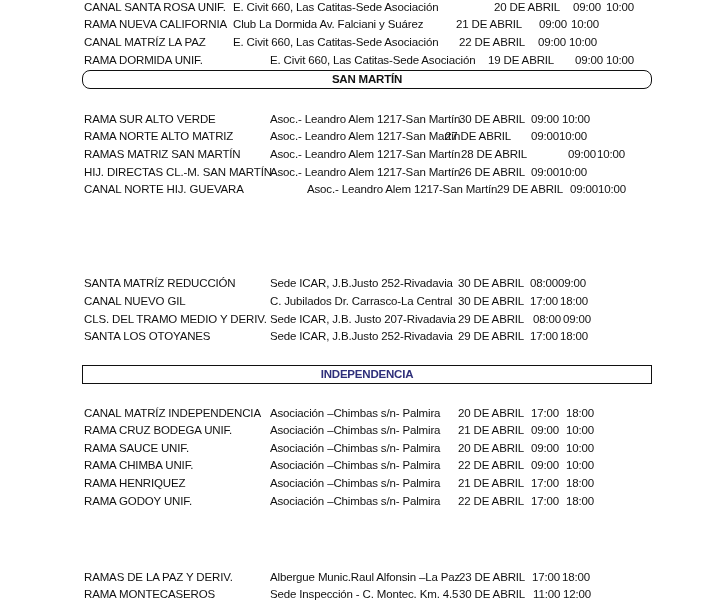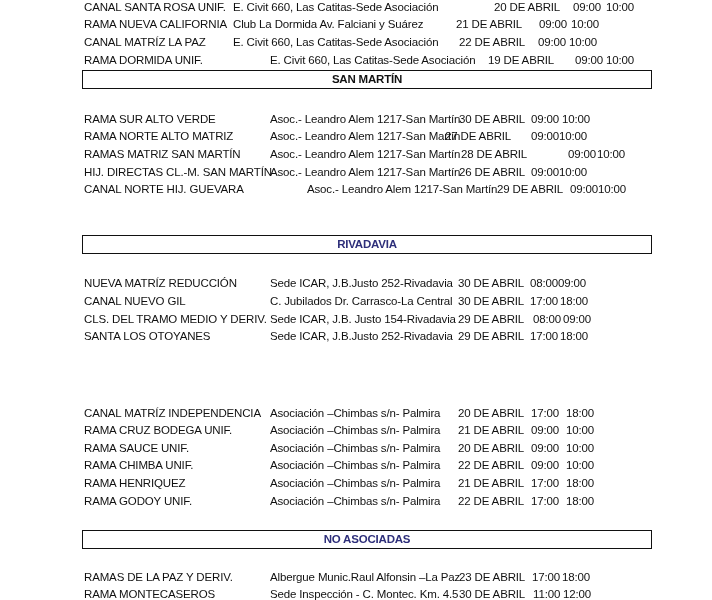--- a/index.html
+++ b/index.html
@@ -9,21 +9,21 @@
   }
   .page { position: absolute; left: 0; top: 0; width: 712px; height: 488px; }
   .row { position: absolute; left: 0; height: 16px; white-space: nowrap; line-height: 16px; letter-spacing: -0.15px; }
   .row span { position: absolute; top: 0; }
   .c-name { left: 84px; }
   .box {
     position: absolute; left: 82px; width: 570px; height: 19px;
     border: 1.3px solid #111; box-sizing: border-box;
     text-align: center; font-weight: bold; font-size: 11.5px; line-height: 17px; letter-spacing: -0.2px;
   }
-  .box.black { color: #111; }
+  .box.black { color: #111; border-radius: 8px; }
   .box.blue { color: #2e2f7a; }
 </style>
 </head>
 <body>
 
 <div class="page">
 
   <div class="row" style="top:-1px">
     <span class="c-name">CANAL SANTA ROSA UNIF.</span>
     <span style="left:233px">E. Civit 660, Las Catitas-Sede Asociación</span>
@@ -84,51 +84,51 @@
     <span style="left:559px">10:00</span>
   </div>
   <div class="row" style="top:181px">
     <span class="c-name">CANAL NORTE HIJ. GUEVARA</span>
     <span style="left:307px">Asoc.- Leandro Alem 1217-San Martín</span>
     <span style="left:497px">29 DE ABRIL</span>
     <span style="left:570px">09:00</span>
     <span style="left:598px">10:00</span>
   </div>
 
-  <div class="box blue" style="top:235px">RIVADAVIA</div>
 
   <div class="row" style="top:275px">
-    <span class="c-name">NUEVA MATRÍZ REDUCCIÓN</span>
+    <span class="c-name">SANTA MATRÍZ REDUCCIÓN</span>
     <span style="left:270px">Sede ICAR, J.B.Justo 252-Rivadavia</span>
     <span style="left:458px">30 DE ABRIL</span>
     <span style="left:530px">08:00</span>
     <span style="left:558px">09:00</span>
   </div>
   <div class="row" style="top:293px">
     <span class="c-name">CANAL NUEVO GIL</span>
     <span style="left:270px">C. Jubilados Dr. Carrasco-La Central</span>
     <span style="left:458px">30 DE ABRIL</span>
     <span style="left:530px">17:00</span>
     <span style="left:560px">18:00</span>
   </div>
   <div class="row" style="top:311px">
     <span class="c-name">CLS. DEL TRAMO MEDIO Y DERIV.</span>
-    <span style="left:270px">Sede ICAR, J.B. Justo 154-Rivadavia</span>
+    <span style="left:270px">Sede ICAR, J.B. Justo 207-Rivadavia</span>
     <span style="left:458px">29 DE ABRIL</span>
     <span style="left:533px">08:00</span>
     <span style="left:563px">09:00</span>
   </div>
   <div class="row" style="top:328px">
     <span class="c-name">SANTA LOS OTOYANES</span>
     <span style="left:270px">Sede ICAR, J.B.Justo 252-Rivadavia</span>
     <span style="left:458px">29 DE ABRIL</span>
     <span style="left:530px">17:00</span>
     <span style="left:560px">18:00</span>
   </div>
 
+  <div class="box blue" style="top:365px">INDEPENDENCIA</div>
 
   <div class="row" style="top:405px">
     <span class="c-name">CANAL MATRÍZ INDEPENDENCIA</span>
     <span style="left:270px">Asociación –Chimbas s/n- Palmira</span>
     <span style="left:458px">20 DE ABRIL</span>
     <span style="left:531px">17:00</span>
     <span style="left:566px">18:00</span>
   </div>
   <div class="row" style="top:422px">
     <span class="c-name">RAMA CRUZ BODEGA UNIF.</span>
@@ -159,21 +159,20 @@
     <span style="left:566px">18:00</span>
   </div>
   <div class="row" style="top:493px">
     <span class="c-name">RAMA GODOY UNIF.</span>
     <span style="left:270px">Asociación –Chimbas s/n- Palmira</span>
     <span style="left:458px">22 DE ABRIL</span>
     <span style="left:531px">17:00</span>
     <span style="left:566px">18:00</span>
   </div>
 
-  <div class="box blue" style="top:530px">NO ASOCIADAS</div>
 
   <div class="row" style="top:569px">
     <span class="c-name">RAMAS DE LA PAZ Y DERIV.</span>
     <span style="left:270px">Albergue Munic.Raul Alfonsin –La Paz</span>
     <span style="left:459px">23 DE ABRIL</span>
     <span style="left:532px">17:00</span>
     <span style="left:562px">18:00</span>
   </div>
   <div class="row" style="top:586px">
     <span class="c-name">RAMA MONTECASEROS</span>

